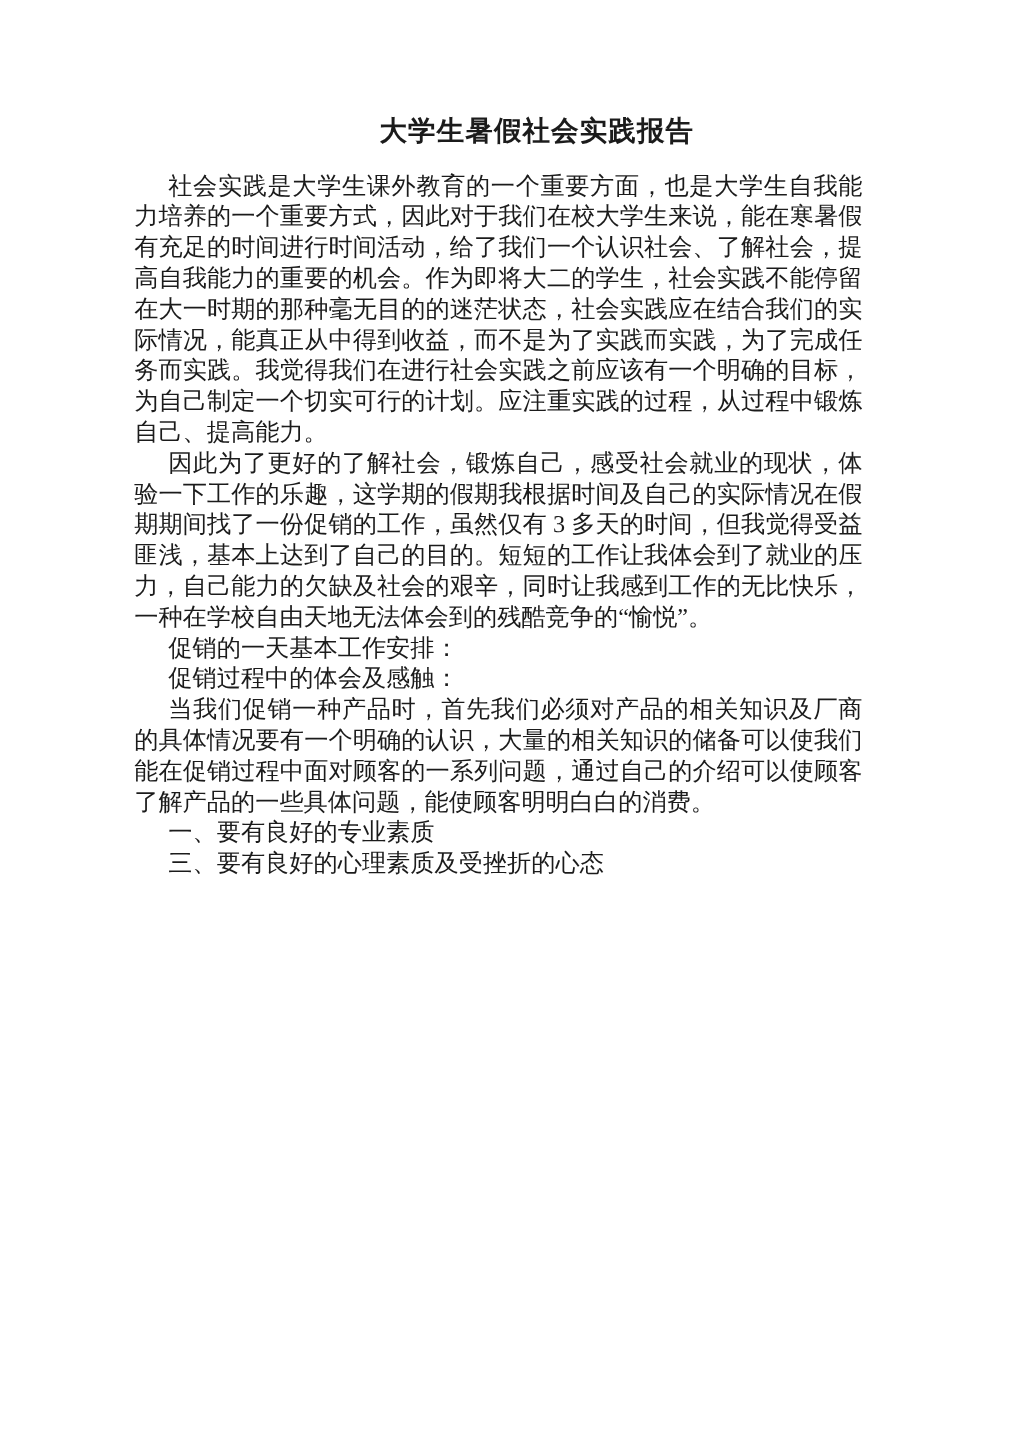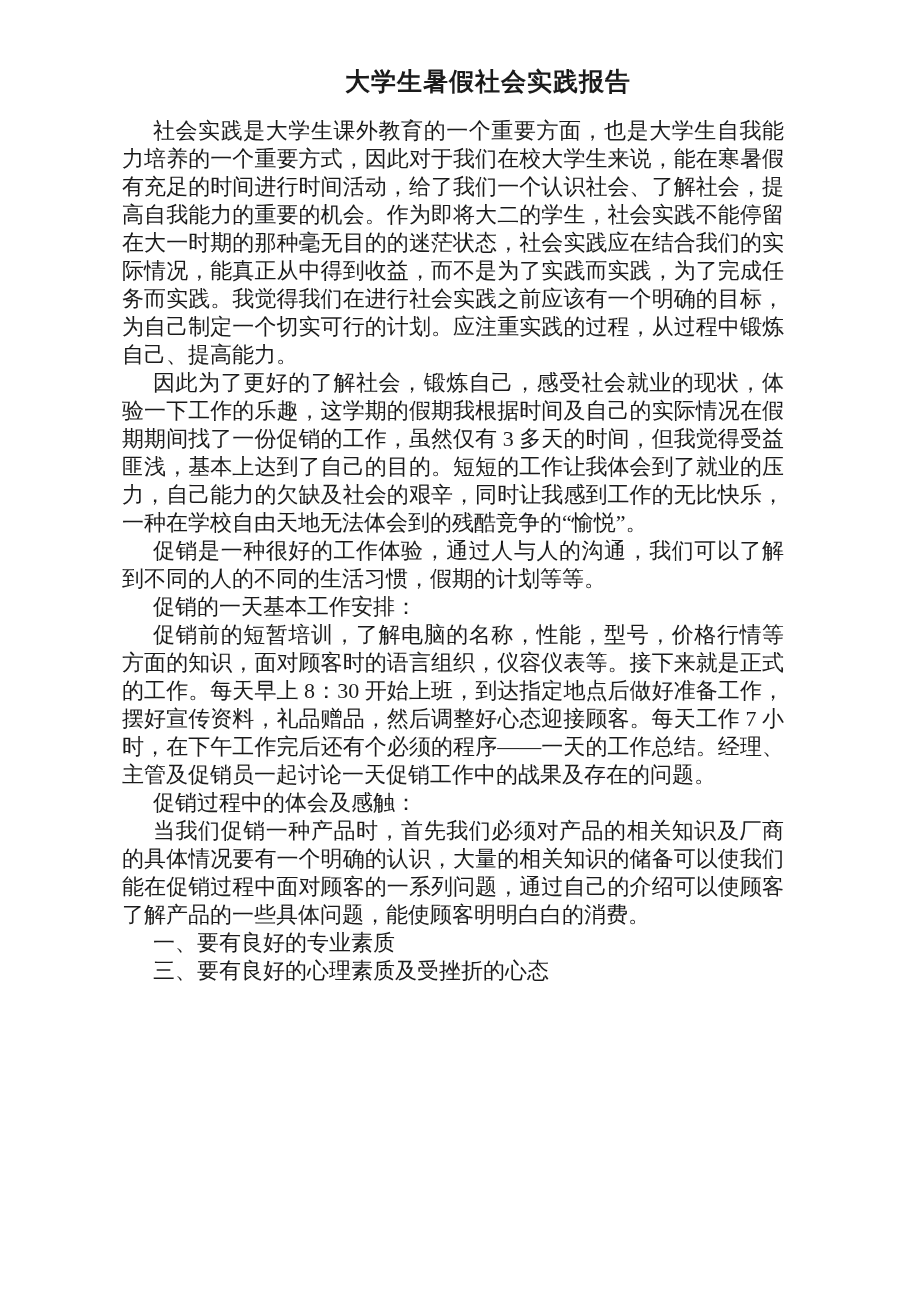--- a/index.html
+++ b/index.html
@@ -11,21 +11,21 @@
     width: 920px;
     height: 1302px;
     overflow: hidden;
     font-family: "Liberation Serif", "DejaVu Serif", serif;
     color: #1b1b1b;
   }
   .page {
     box-sizing: border-box;
     width: 920px;
     height: 1302px;
-    padding: 65px 136px 0 122px;
+    padding: 103px 136px 0 122px;
     background: #ffffff;
     border-radius: 13px;
   }
   .doc-title {
     margin: 0 0 18px 0;
     font-size: 25px;
     line-height: 34px;
     font-weight: bold;
     text-align: center;
     text-indent: 70px;
@@ -42,20 +42,18 @@
   }
 </style>
 </head>
 <body>
 
 <div class="page">
   <h1 class="doc-title">大学生暑假社会实践报告</h1>
 
   <p class="para">社会实践是大学生课外教育的一个重要方面，也是大学生自我能力培养的一个重要方式，因此对于我们在校大学生来说，能在寒暑假有充足的时间进行时间活动，给了我们一个认识社会、了解社会，提高自我能力的重要的机会。作为即将大二的学生，社会实践不能停留在大一时期的那种毫无目的的迷茫状态，社会实践应在结合我们的实际情况，能真正从中得到收益，而不是为了实践而实践，为了完成任务而实践。我觉得我们在进行社会实践之前应该有一个明确的目标，为自己制定一个切实可行的计划。应注重实践的过程，从过程中锻炼自己、提高能力。</p>
   <p class="para">因此为了更好的了解社会，锻炼自己，感受社会就业的现状，体验一下工作的乐趣，这学期的假期我根据时间及自己的实际情况在假期期间找了一份促销的工作，虽然仅有 3 多天的时间，但我觉得受益匪浅，基本上达到了自己的目的。短短的工作让我体会到了就业的压力，自己能力的欠缺及社会的艰辛，同时让我感到工作的无比快乐，一种在学校自由天地无法体会到的残酷竞争的“愉悦”。</p>
-  <p class="para">促销是一种很好的工作体验，通过人与人的沟通，我们可以了解到不同的人的不同的生活习惯，假期的计划等等。</p>
   <p class="para">促销的一天基本工作安排：</p>
-  <p class="para">促销前的短暂培训，了解电脑的名称，性能，型号，价格行情等方面的知识，面对顾客时的语言组织，仪容仪表等。接下来就是正式的工作。每天早上 8：30 开始上班，到达指定地点后做好准备工作，摆好宣传资料，礼品赠品，然后调整好心态迎接顾客。每天工作 7 小时，在下午工作完后还有个必须的程序——一天的工作总结。经理、主管及促销员一起讨论一天促销工作中的战果及存在的问题。</p>
   <p class="para">促销过程中的体会及感触：</p>
   <p class="para">当我们促销一种产品时，首先我们必须对产品的相关知识及厂商的具体情况要有一个明确的认识，大量的相关知识的储备可以使我们能在促销过程中面对顾客的一系列问题，通过自己的介绍可以使顾客了解产品的一些具体问题，能使顾客明明白白的消费。</p>
   <p class="para">一、要有良好的专业素质</p>
   <p class="para">三、要有良好的心理素质及受挫折的心态</p>
 </div>
 
 </body></html>

